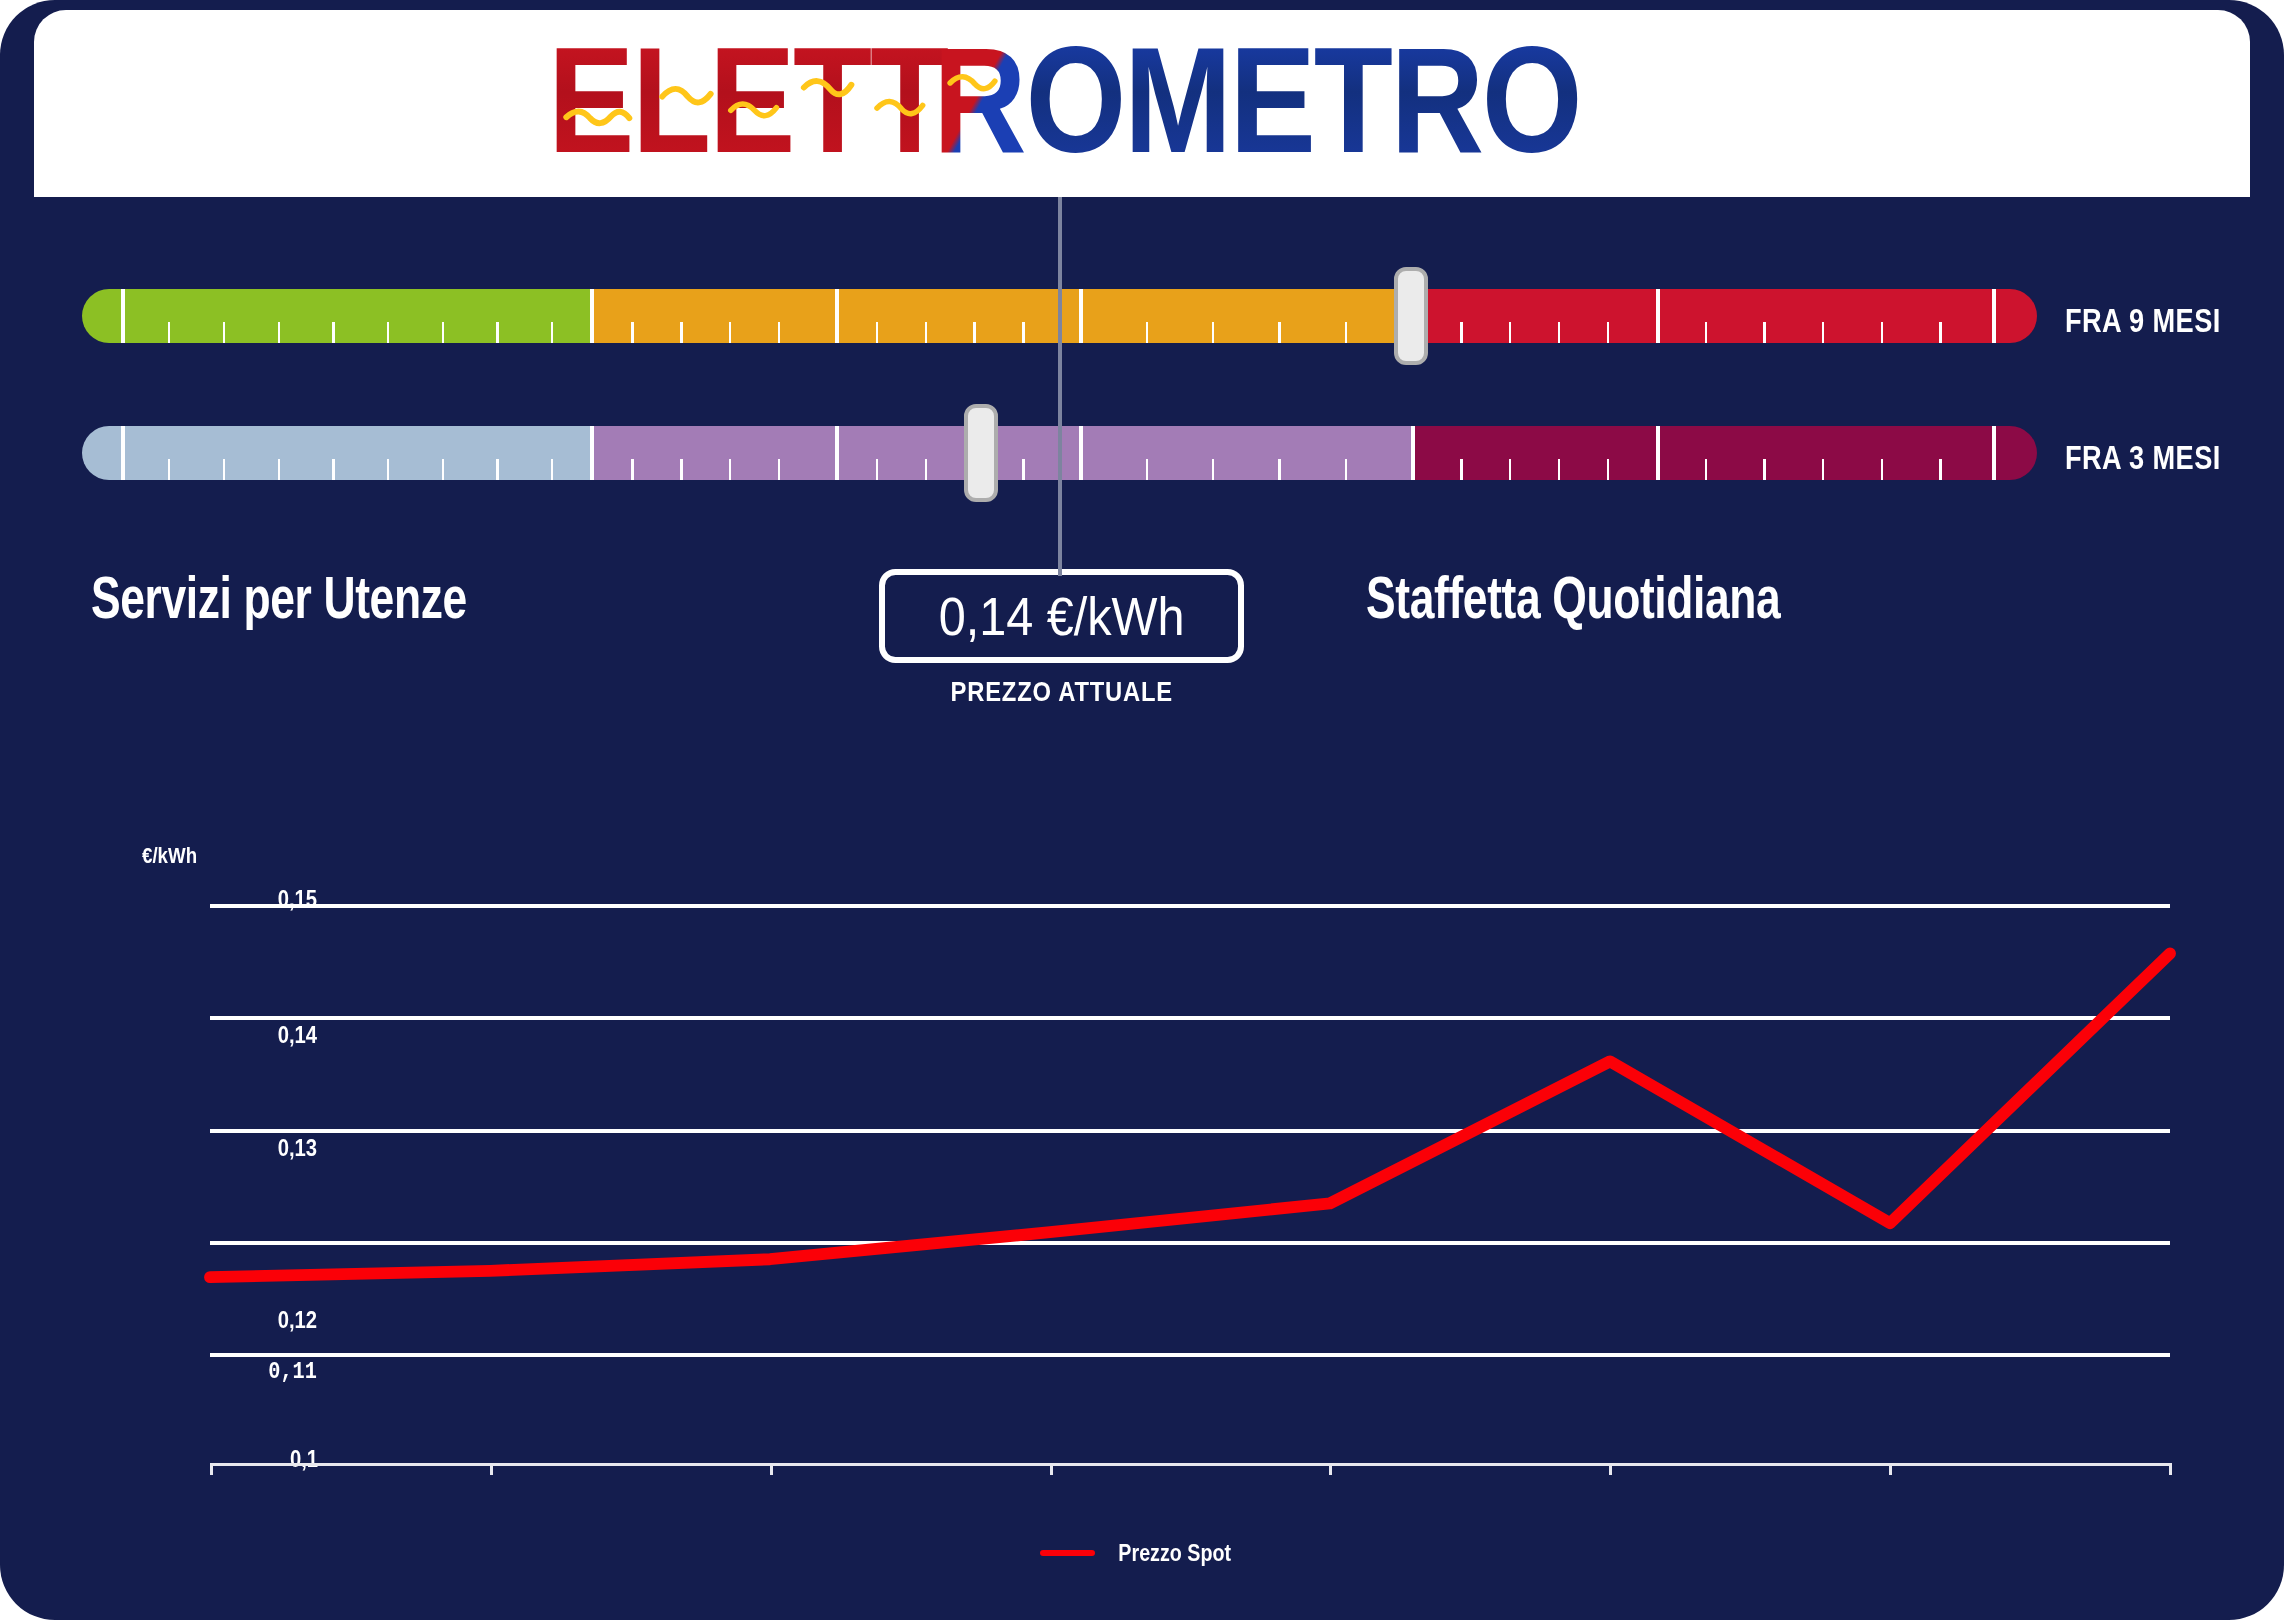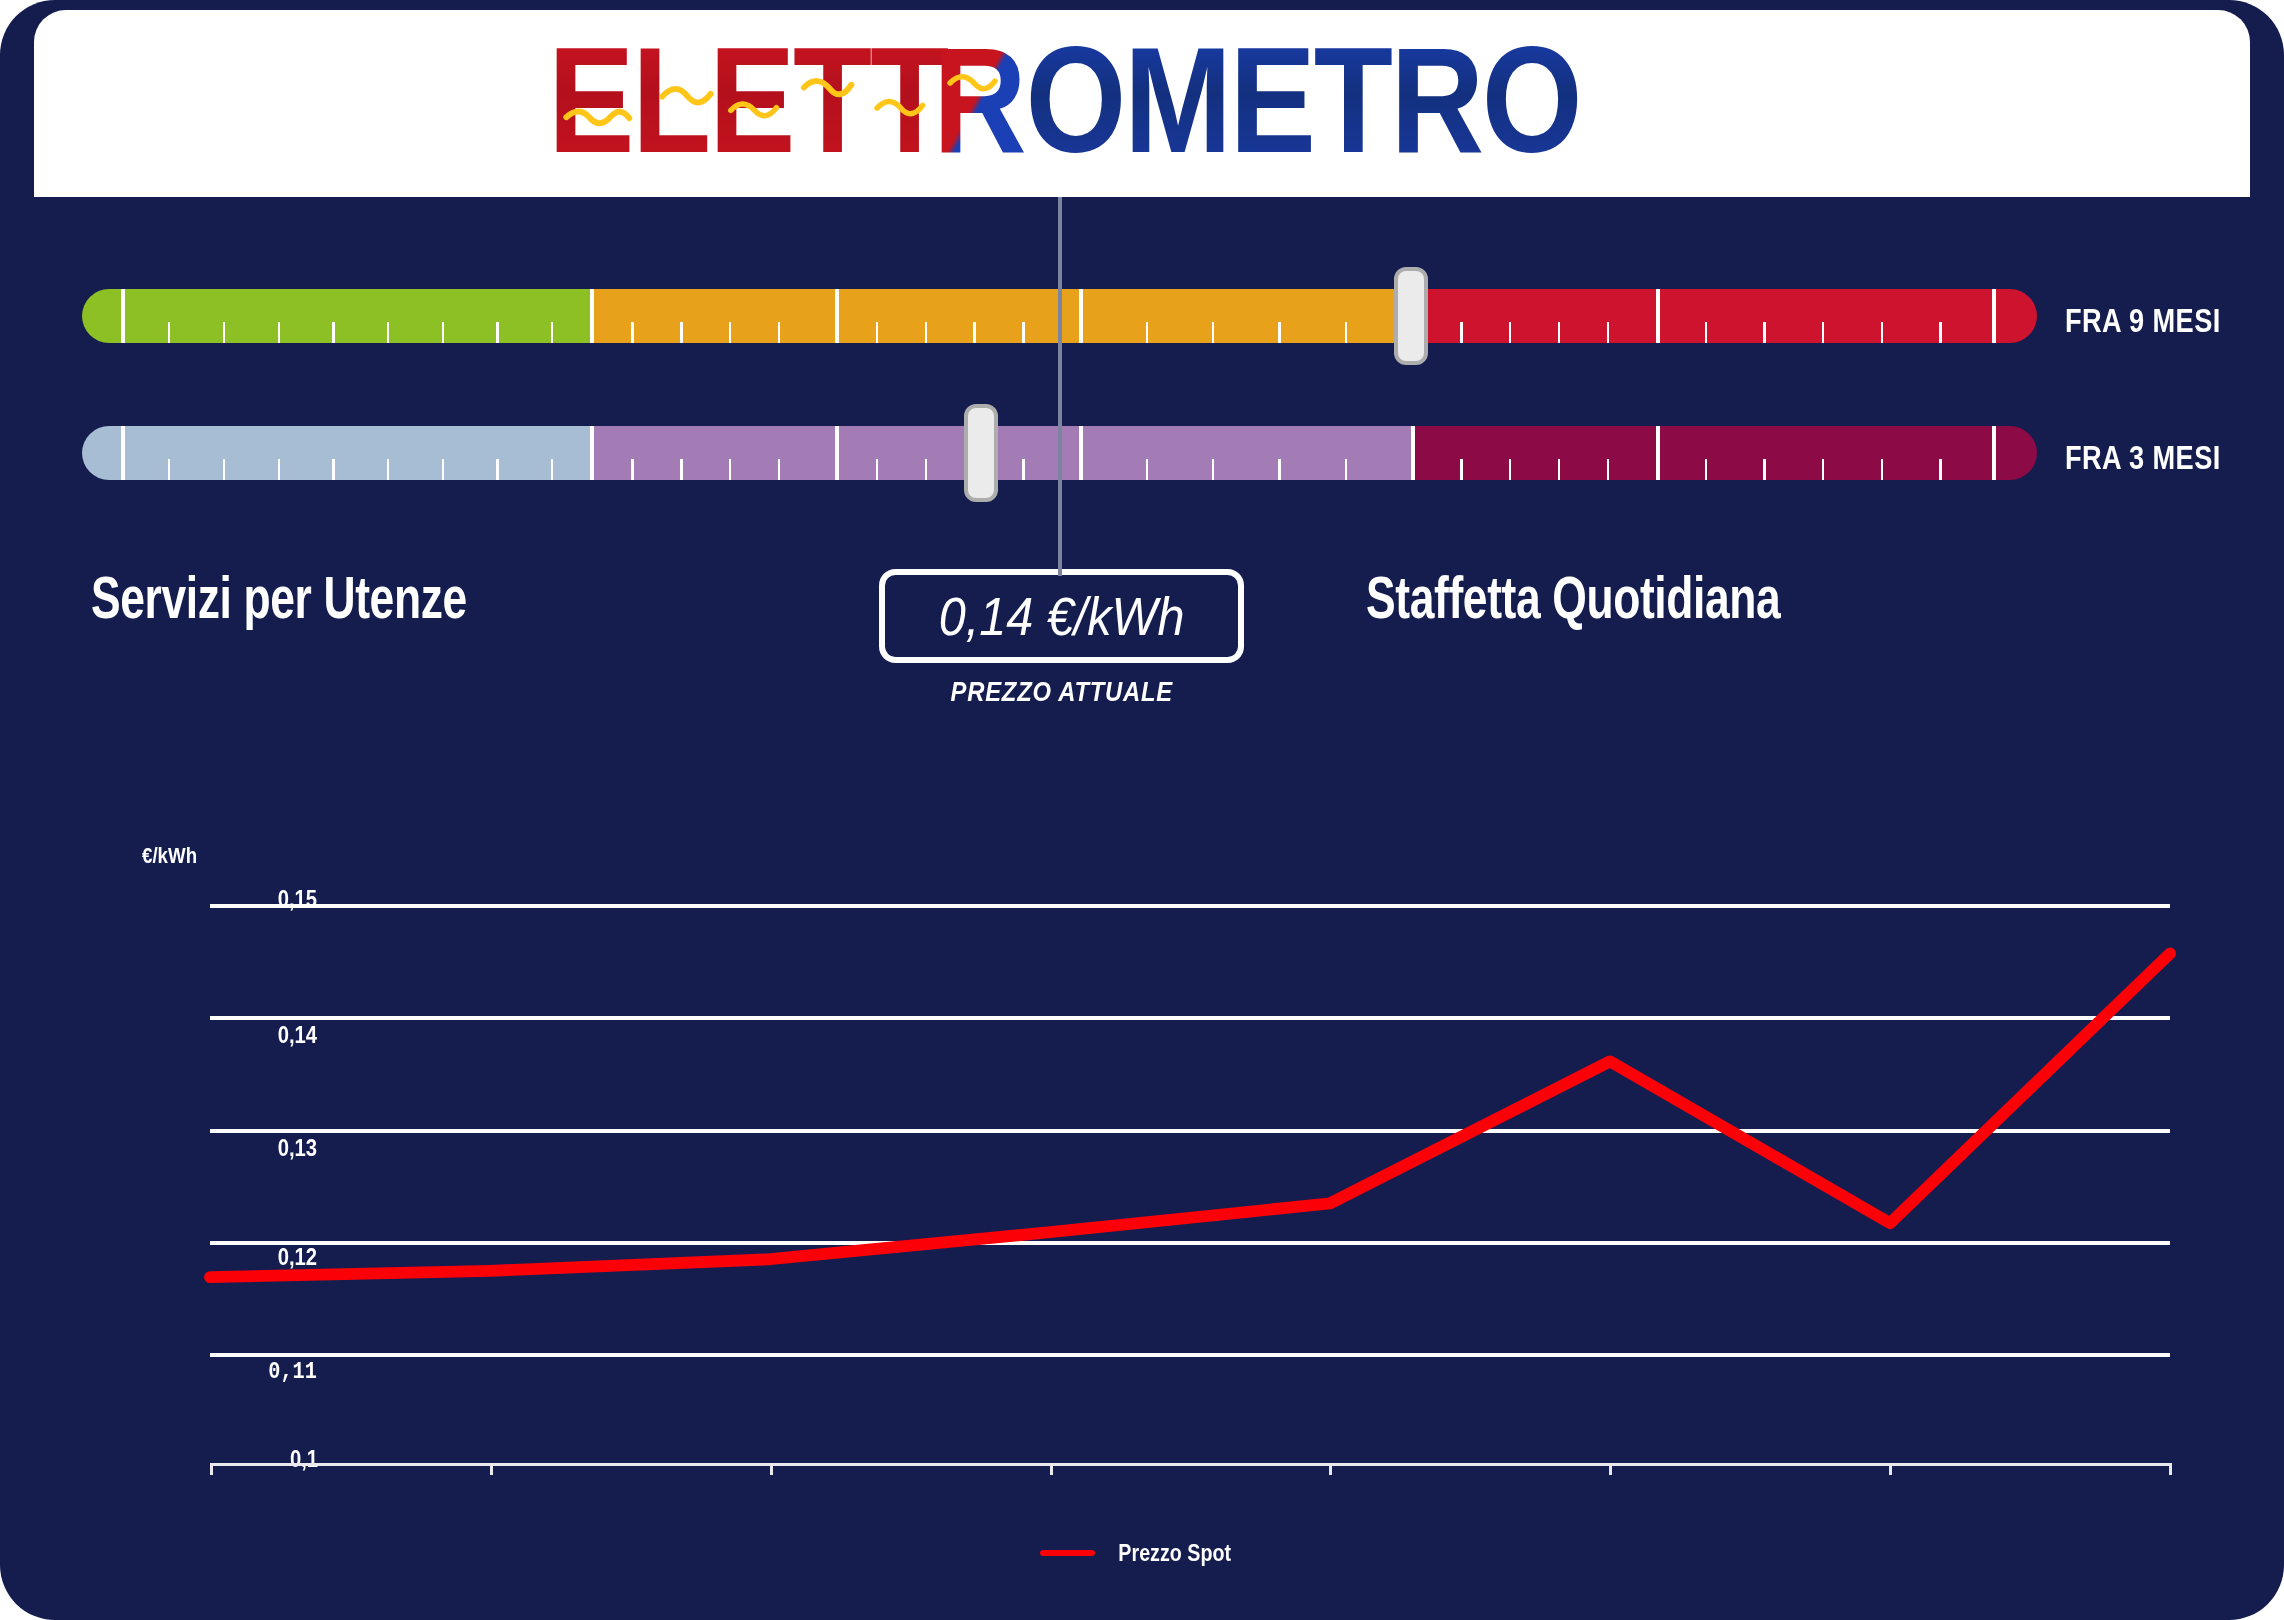--- a/index.html
+++ b/index.html
@@ -72,21 +72,21 @@
   }
   .mid-right {
     position: absolute; left: 1366px; top: 563px;
     color: #ffffff; font-size: 60px; font-weight: bold;
     transform: scaleX(0.74); transform-origin: left top;
     white-space: nowrap; letter-spacing: -0.5px;
   }
 
   .price-wrap {
     position: absolute; left: 879px; top: 569px; width: 365px;
-    display: flex; flex-direction: column; align-items: center; font-style: italic;
+    display: flex; flex-direction: column; align-items: center;
   }
   .price-box {
     width: 365px; height: 94px; border: 6.4px solid #ffffff;
     border-radius: 16.4px; display: flex; align-items: center;
     justify-content: center;
   }
   .price-value {
     color: #ffffff; font-size: 54px; font-weight: 400;
     transform: scaleX(0.90); white-space: nowrap;
   }
@@ -314,21 +314,21 @@
 
 
   <div class="axis-unit">€/kWh</div>
 
   <div class="ytick" style="top:886px;">
     <span>0,15</span></div>
   <div class="ytick" style="top:1022px;">
     <span>0,14</span></div>
   <div class="ytick" style="top:1135px;">
     <span>0,13</span></div>
-  <div class="ytick" style="top:1200px;margin-top:44px;">
+  <div class="ytick" style="top:1263px;margin-top:44px;">
     <span>0,12</span></div>
   <div class="ytick" style="top:1359px;font-family:Liberation Mono, monospace;">
     <span>0,11</span></div>
   <div class="ytick" style="top:1446px;">
     <span>0,1</span></div>
 
   <div class="plot">
     <div class="gridline" style="top:0px;"></div>
     <div class="gridline" style="top:112px;"></div>
     <div class="gridline" style="top:225px;"></div>

